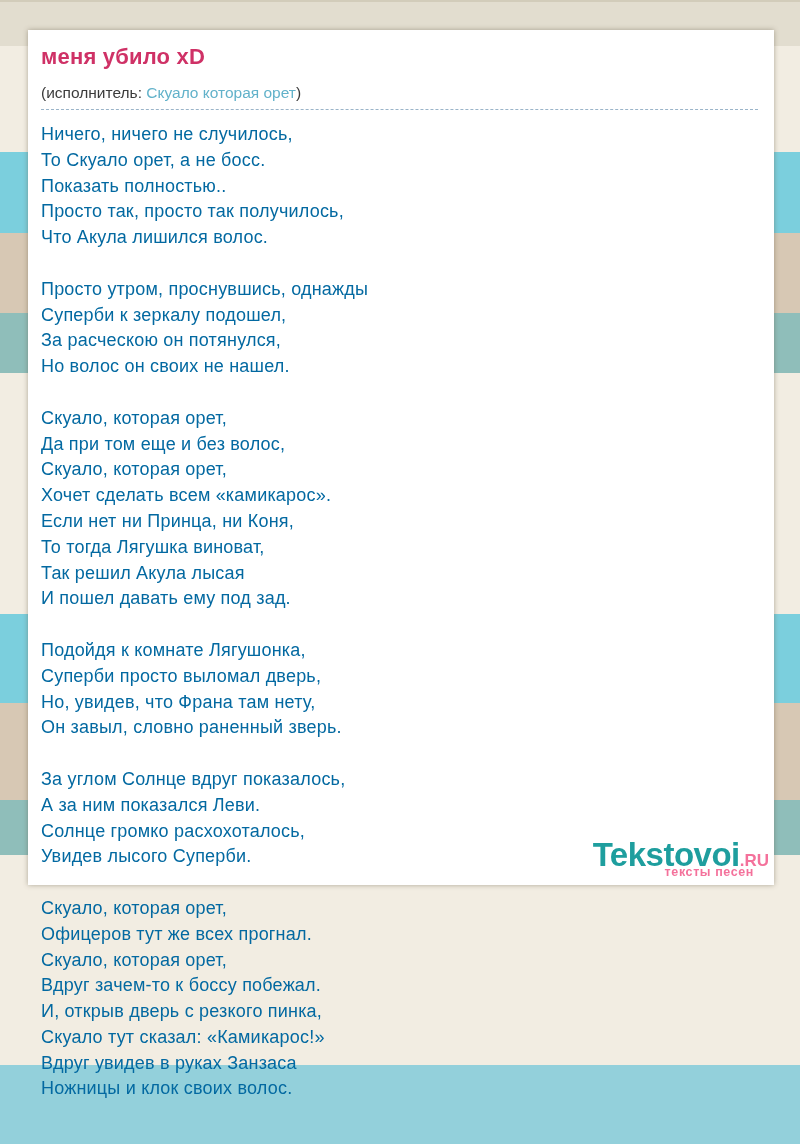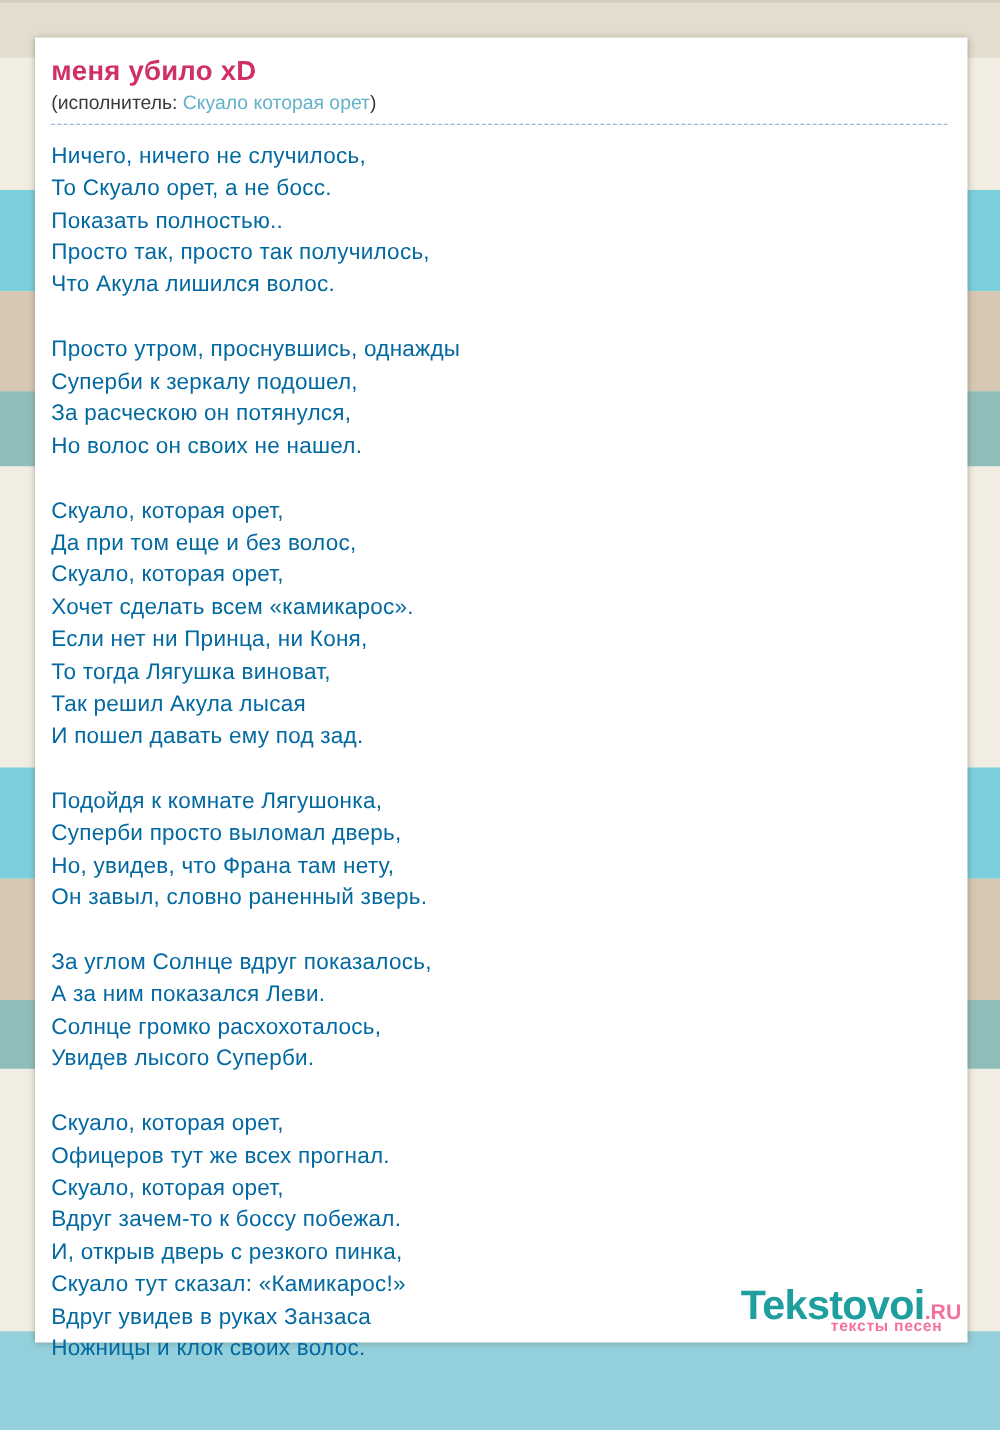--- a/index.html
+++ b/index.html
@@ -33,37 +33,37 @@
   .stripe-blue-2   { top: 614px;  height: 89px;  background: #7bcfdd; }
   .stripe-tan-2    { top: 703px;  height: 97px;  background: #d7c8b4; }
   .stripe-teal-2   { top: 800px;  height: 55px;  background: #8fbeba; }
   .stripe-blue-3   { top: 1065px; height: 79px;  background: #93d0db; }
 
   .content-card {
     position: absolute;
     left: 28px;
     top: 30px;
     width: 746px;
-    height: 1044px;
+    height: 855px;
     background: #ffffff;
     box-shadow: 0 0 5px rgba(90, 80, 60, 0.45);
     z-index: 1;
     box-sizing: border-box;
     padding: 13px 16px 0 13px;
   }
   .page-title {
     margin: 0;
     font-size: 22px;
     line-height: 28px;
     font-weight: bold;
     color: #cf3166;
     letter-spacing: 0.2px;
   }
   .artist-line {
-    margin-top: 2px;
+    margin-top: 12px;
     font-size: 15.5px;
     line-height: 19px;
     color: #3b3b3b;
     padding-bottom: 7px;
     border-bottom: 1px dashed #9ab4c9;
   }
   .artist-link {
     color: #62b2ca;
     text-decoration: none;
     cursor: pointer;

